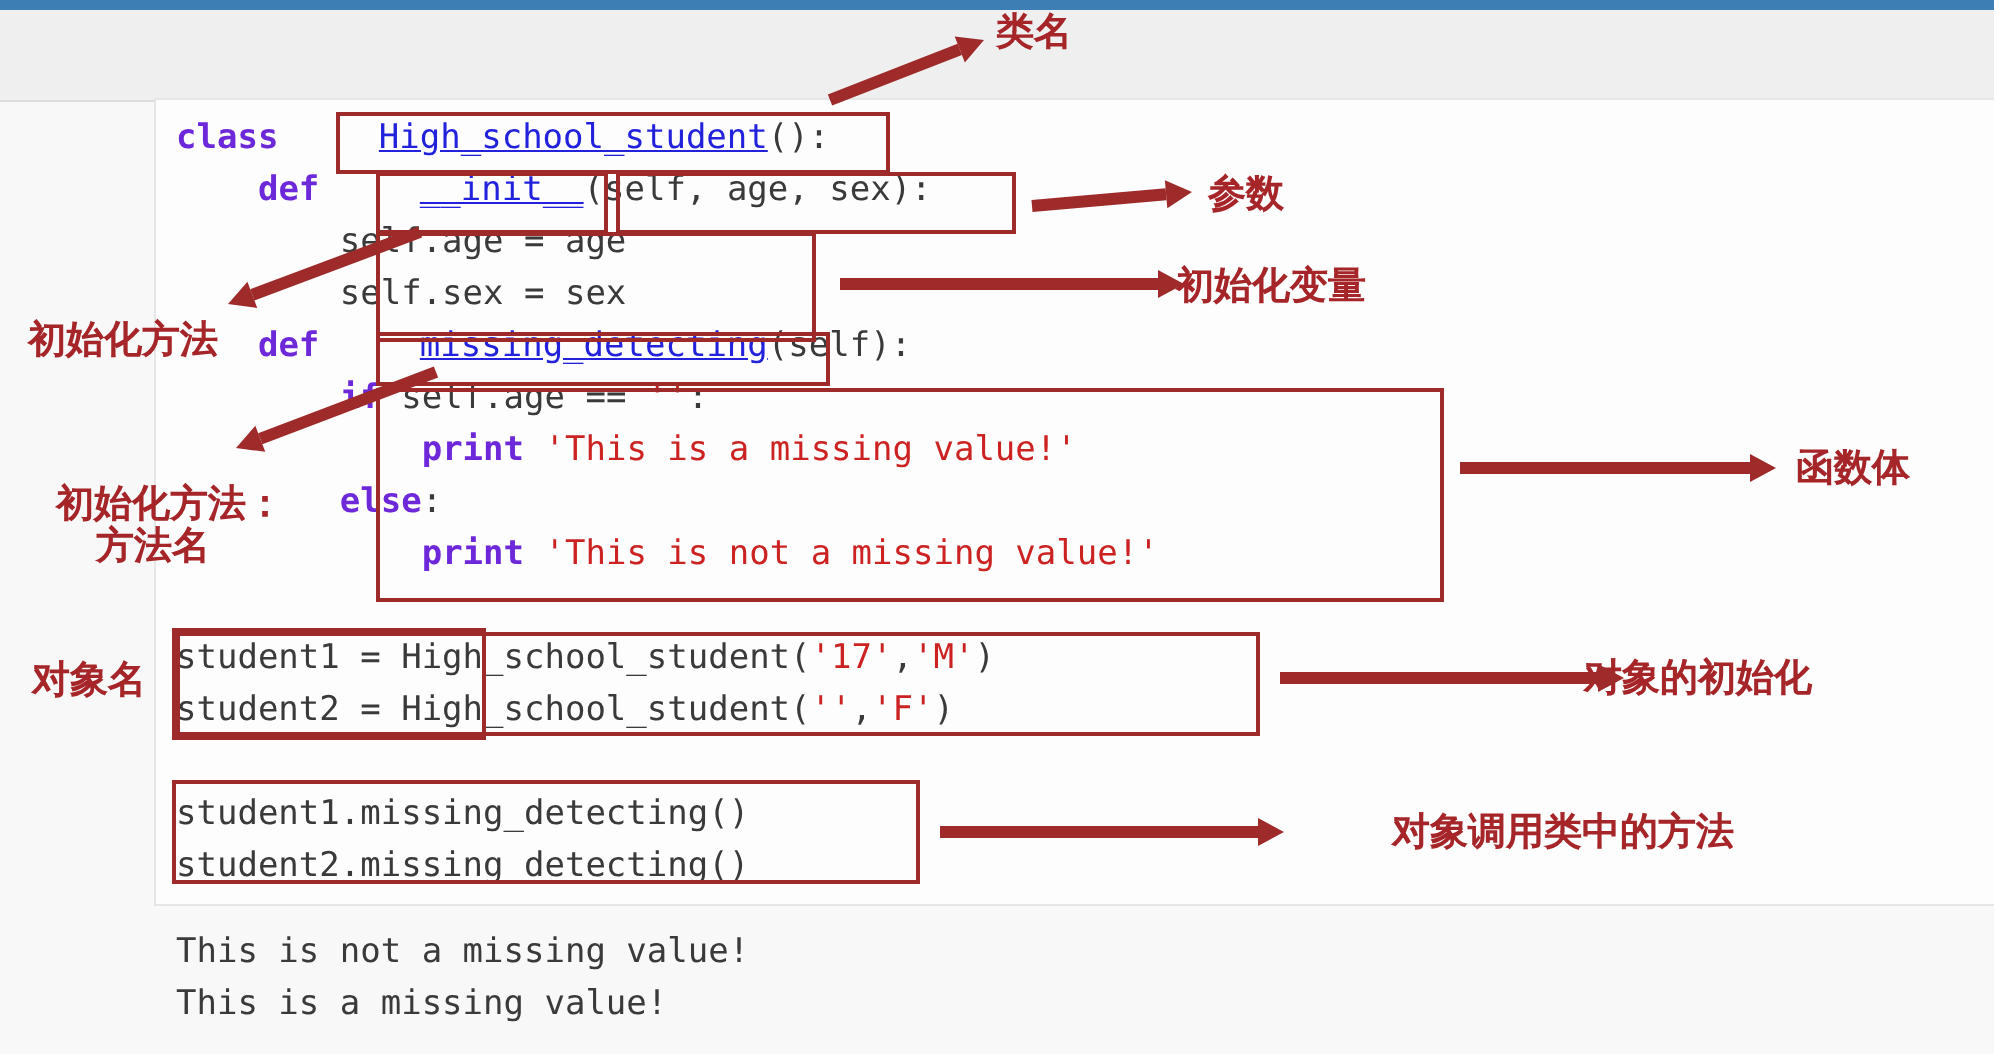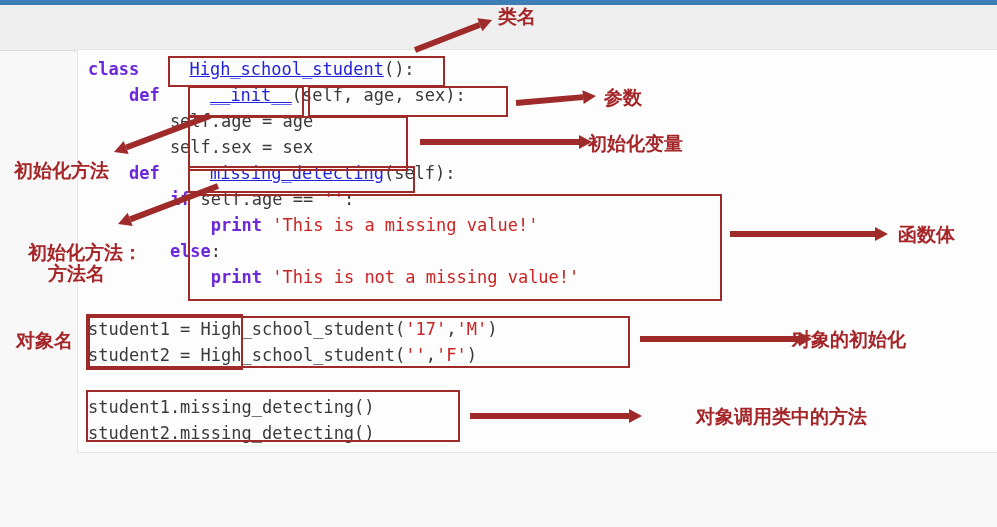--- a/index.html
+++ b/index.html
@@ -67,21 +67,21 @@
 <div id="root">
 
   <div class="topbar"></div>
   <div class="upper-band"></div>
   <div class="lower-band"></div>
 
   <div class="code-panel"></div>
 
   <div class="code" id="code-block"><span class="ln"><span class="kw">class </span><span class="name">High_school_student</span><span class="plain">():</span></span><span class="ln"><span class="plain">    </span><span class="kw">def </span><span class="name">__init__</span><span class="plain">(self, age, sex):</span></span><span class="ln"><span class="plain">        self.age = age</span></span><span class="ln"><span class="plain">        self.sex = sex</span></span><span class="ln"><span class="plain">    </span><span class="kw">def </span><span class="name">missing_detecting</span><span class="plain">(self):</span></span><span class="ln"><span class="plain">        </span><span class="kw">if</span><span class="plain"> self.age == </span><span class="str">''</span><span class="plain">:</span></span><span class="ln"><span class="plain">            </span><span class="kw">print</span><span class="plain"> </span><span class="str">'This is a missing value!'</span></span><span class="ln"><span class="plain">        </span><span class="kw">else</span><span class="plain">:</span></span><span class="ln"><span class="plain">            </span><span class="kw">print</span><span class="plain"> </span><span class="str">'This is not a missing value!'</span></span><span class="ln"><span class="plain"> </span></span><span class="ln"><span class="plain">student1 = High_school_student(</span><span class="str">'17'</span><span class="plain">,</span><span class="str">'M'</span><span class="plain">)</span></span><span class="ln"><span class="plain">student2 = High_school_student(</span><span class="str">''</span><span class="plain">,</span><span class="str">'F'</span><span class="plain">)</span></span><span class="ln"><span class="plain"> </span></span><span class="ln"><span class="plain">student1.missing_detecting()</span></span><span class="ln"><span class="plain">student2.missing_detecting()</span></span></div>
 
-  <div class="out" id="output-block"></div>
+  <div class="out" id="output-block"><span class="ln">This is not a missing value!</span><span class="ln">This is a missing value!</span></div>
 
   <div id="boxes-layer">
       <div class="abox" style="left: 168px; top: 56px; width: 277px; height: 31px;"></div>
       <div class="abox" style="left: 188px; top: 86px; width: 116px; height: 31px;"></div>
       <div class="abox" style="left: 308px; top: 86px; width: 200px; height: 31px;"></div>
       <div class="abox" style="left: 188px; top: 116px; width: 220px; height: 55px;"></div>
       <div class="abox" style="left: 188px; top: 166px; width: 227px; height: 27px;"></div>
       <div class="abox" style="left: 188px; top: 194px; width: 534px; height: 107px;"></div>
       <div class="abox" style="left: 86px; top: 314px; width: 157px; height: 56px;"></div>
       <div class="abox" style="left: 88px; top: 316px; width: 542px; height: 52px;"></div>

